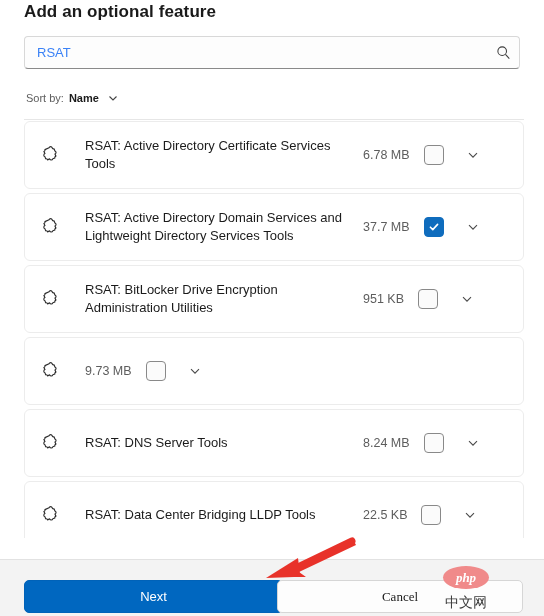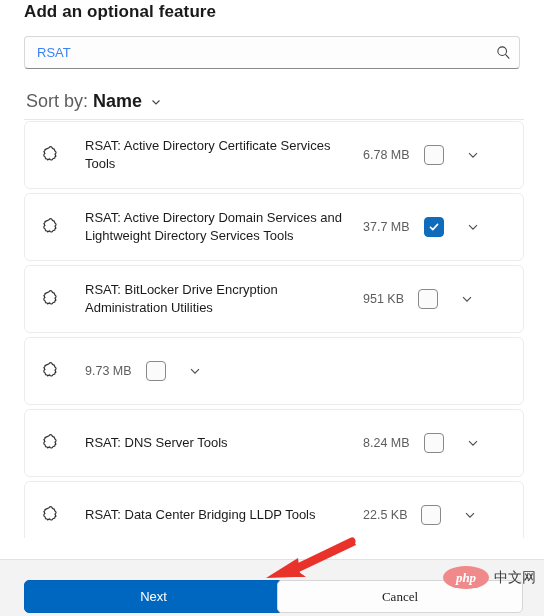--- a/index.html
+++ b/index.html
@@ -71,21 +71,21 @@
   }
 
   
   .sort-row {
     position: absolute;
     left: 26px;
     top: 91px;
     display: flex;
     align-items: center;
     gap: 5px;
-    font-size: 18px;
+    font-size: 11px;
   }
   .sort-label {
     color: #5d5d5d;
   }
   .sort-value {
     color: #1b1b1b;
     font-weight: bold;
   }
   .sort-chevron {
     color: #444;
@@ -226,20 +226,21 @@
 
   
   .watermark {
     position: absolute;
     left: 443px;
     top: 566px;
     display: flex;
     align-items: center;
     gap: 5px;
     pointer-events: none;
+    flex-direction: column;
   }
   .wm-badge {
     width: 46px;
     height: 23px;
     border-radius: 50%;
     background: #f08a8a;
     display: flex;
     align-items: center;
     justify-content: center;
     color: #ffffff;

